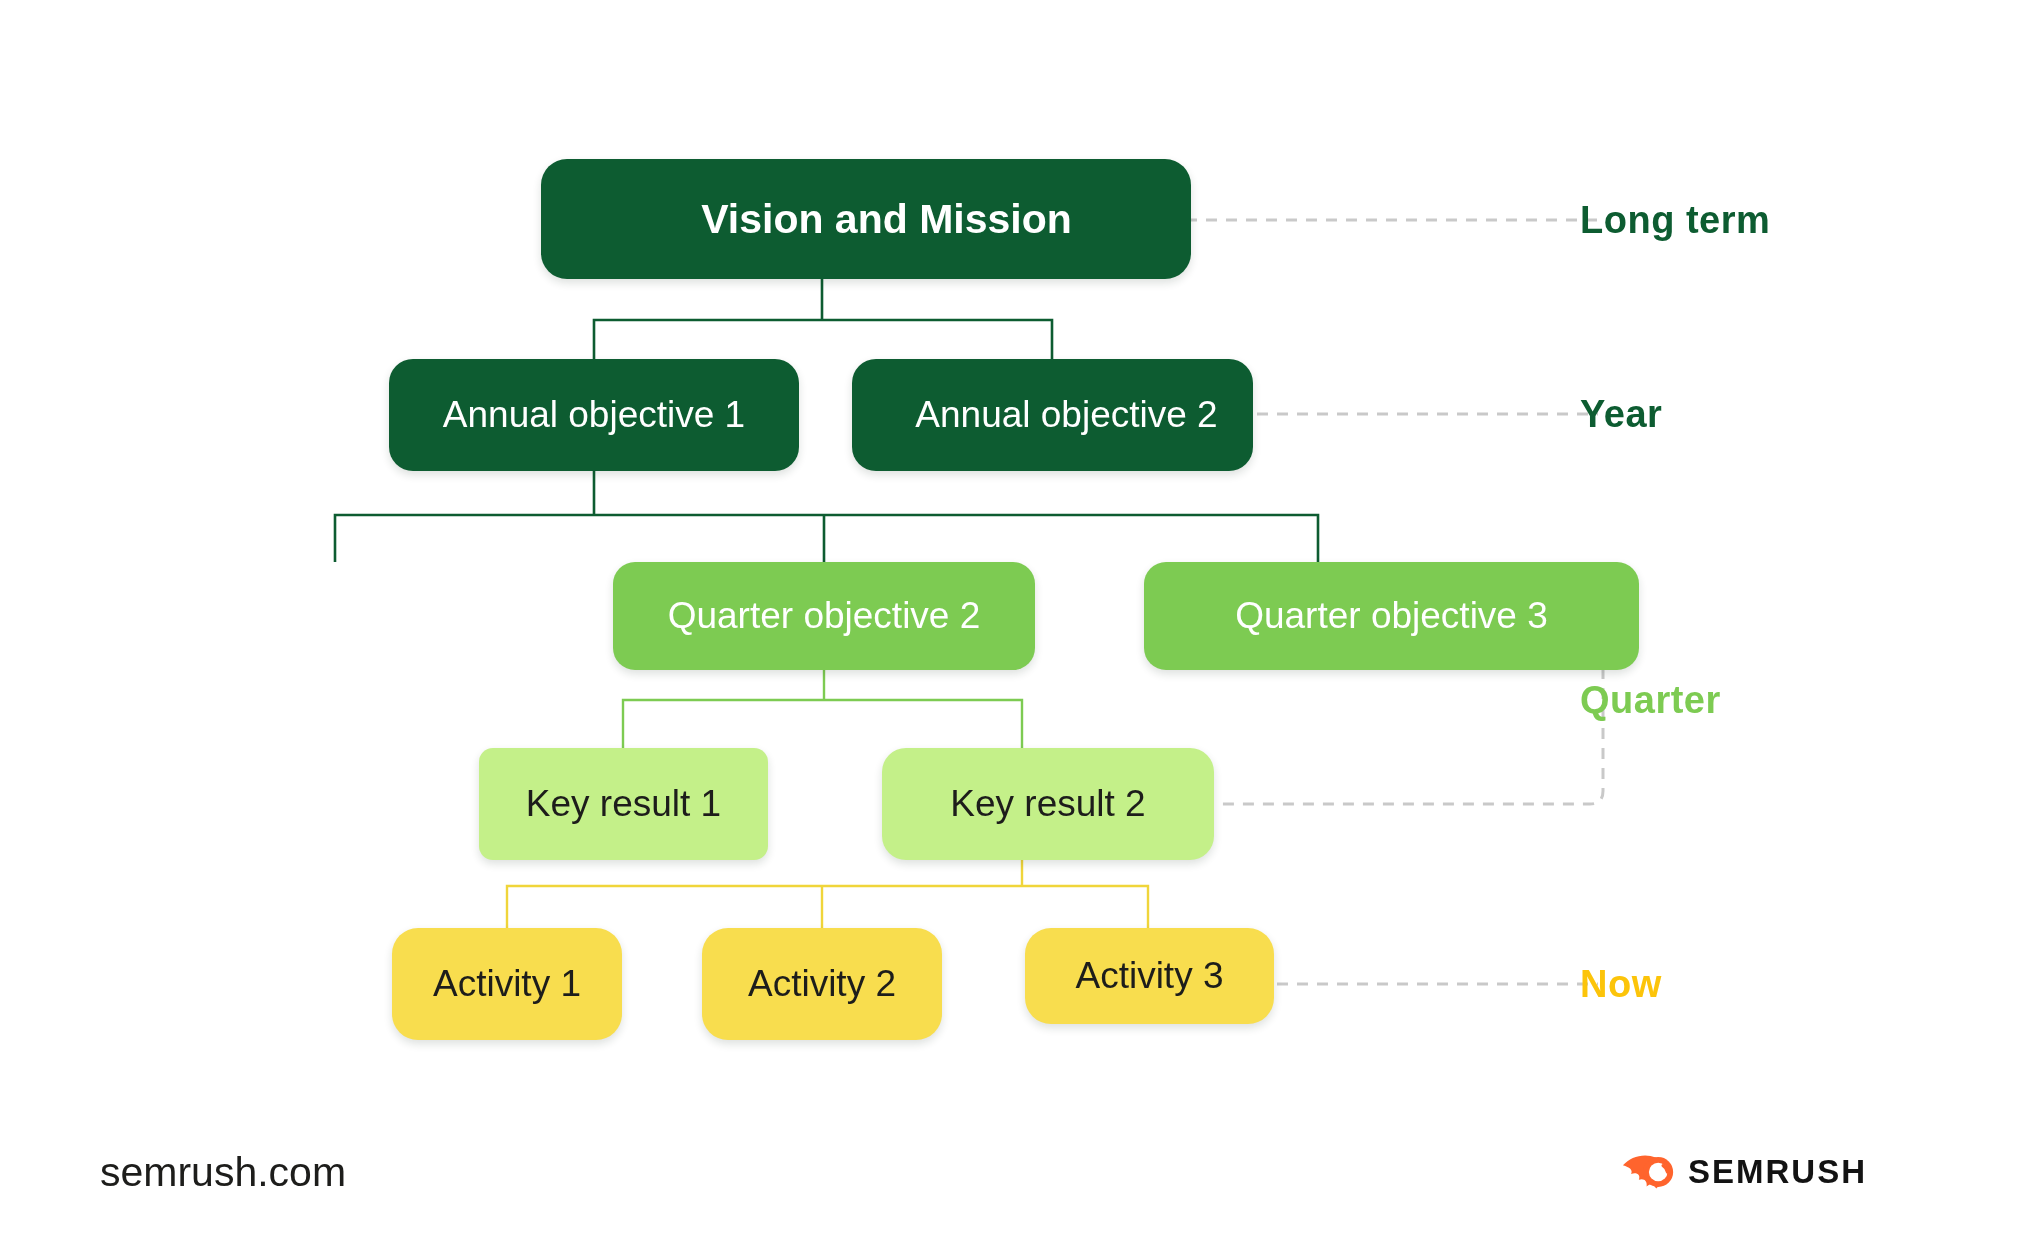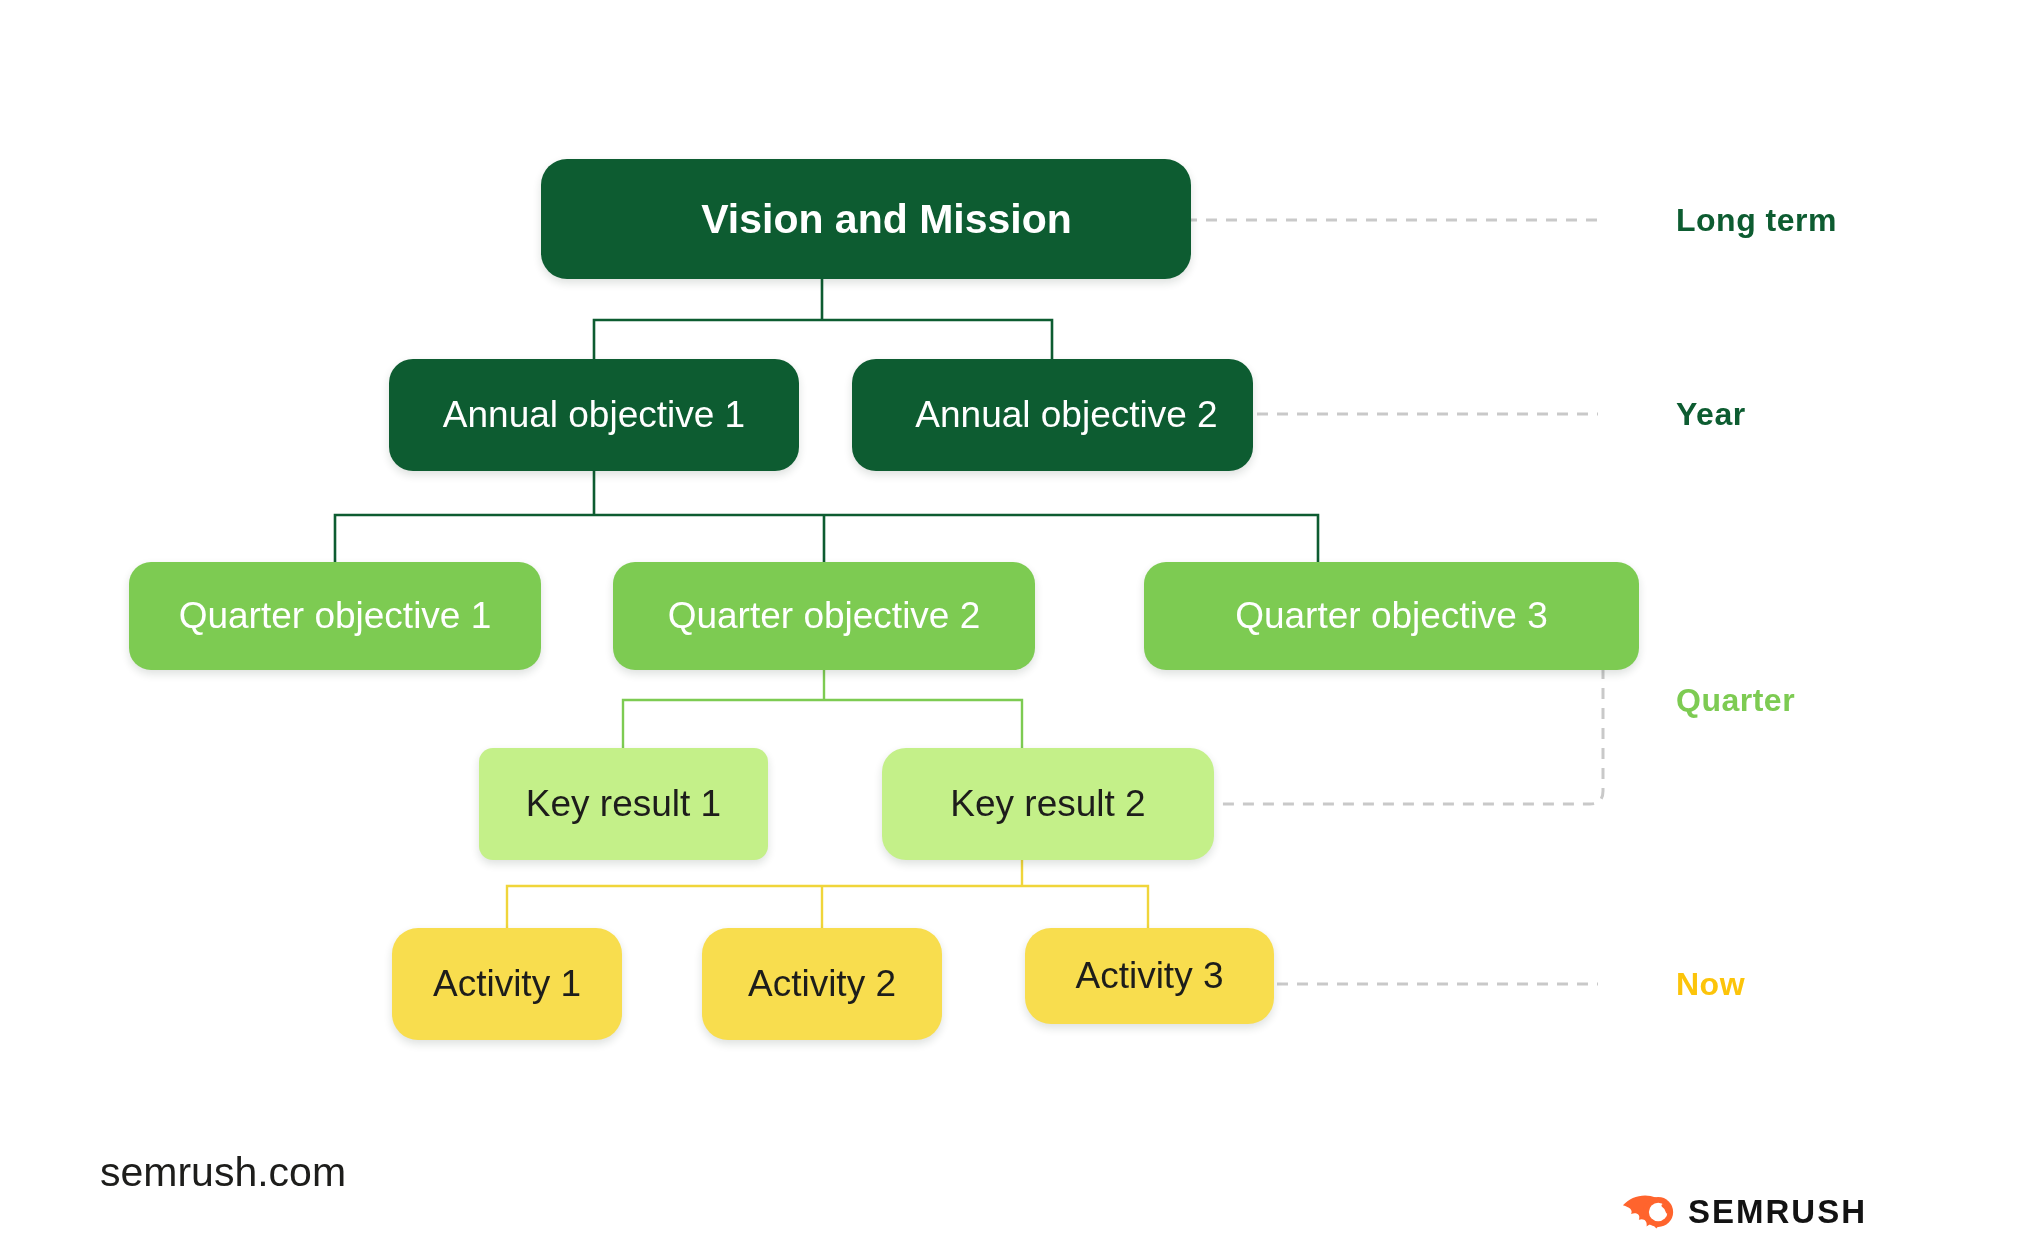--- a/index.html
+++ b/index.html
@@ -35,33 +35,33 @@
     box-shadow:0 4px 8px rgba(20,40,25,0.14);
     box-sizing:border-box;
     white-space:nowrap;
   }
   .node.dark{background:var(--dark-green);color:var(--text-white);border-radius:24px;font-size:37px;}
   .node.vision{border-radius:26px;font-size:41px;font-weight:bold;}
   .node.mid{background:var(--mid-green);color:var(--text-white);border-radius:22px;font-size:37px;}
   .node.light{background:var(--light-green);color:var(--text-dark);border-radius:24px;font-size:37px;}
   .node.yellow{background:var(--yellow);color:var(--text-dark);border-radius:26px;font-size:37px;}
   .tl-label{
-    position:absolute;left:1676px;transform:translateY(-50%);
-    font-size:32px;font-weight:bold;letter-spacing:0.5px;white-space:nowrap;
+    position:absolute;left:1580px;transform:translateY(-50%);
+    font-size:38px;font-weight:bold;letter-spacing:0.5px;white-space:nowrap;
   }
   .tl-label.dark{color:var(--dark-green);}
   .tl-label.green{color:var(--mid-green);}
   .tl-label.yellow{color:var(--now-label);}
   .site-url{
     position:absolute;left:100px;top:1172px;transform:translateY(-50%);
     font-size:41px;color:var(--text-dark);
   }
   .brand{
     position:absolute;left:1621px;top:1172px;transform:translateY(-50%);
-    display:flex;align-items:center;gap:11px;margin-top:40px;
+    display:flex;align-items:center;gap:11px;
   }
   .brand .wordmark{
     font-size:33px;font-weight:bold;letter-spacing:2px;color:#131313;
     white-space:nowrap;
   }
 </style>
 </head>
 <body>
 
 <div class="canvas">
@@ -77,21 +77,20 @@
     <path class="dash" d="M1257 414 H1598"></path>
     <path class="dash" d="M1530 616 H1590 Q1603 616 1603 629 V791 Q1603 804 1590 804 H1165"></path>
     <path class="dash" d="M1277 984 H1598"></path>
   </svg>
 
   <div class="node dark vision" style="left:541px;top:159px;width:650px;height:120px;padding-left:41px;">Vision and Mission</div>
 
   <div class="node dark" style="left:389px;top:359px;width:410px;height:112px;">Annual objective 1</div>
   <div class="node dark" style="left:852px;top:359px;width:401px;height:112px;padding-left:28px;">Annual objective 2</div>
 
-  <div class="node mid" style="left:129px;top:562px;width:412px;height:108px;">Quarter objective 1</div>
   <div class="node mid" style="left:613px;top:562px;width:422px;height:108px;">Quarter objective 2</div>
   <div class="node mid" style="left:1144px;top:562px;width:495px;height:108px;">Quarter objective 3</div>
 
   <div class="node light" style="left:479px;top:748px;width:289px;height:112px;border-radius:14px;">Key result 1</div>
   <div class="node light" style="left:882px;top:748px;width:332px;height:112px;">Key result 2</div>
 
   <div class="node yellow" style="left:392px;top:928px;width:230px;height:112px;">Activity 1</div>
   <div class="node yellow" style="left:702px;top:928px;width:240px;height:112px;">Activity 2</div>
   <div class="node yellow" style="left:1025px;top:928px;width:249px;height:96px;">Activity 3</div>
 

